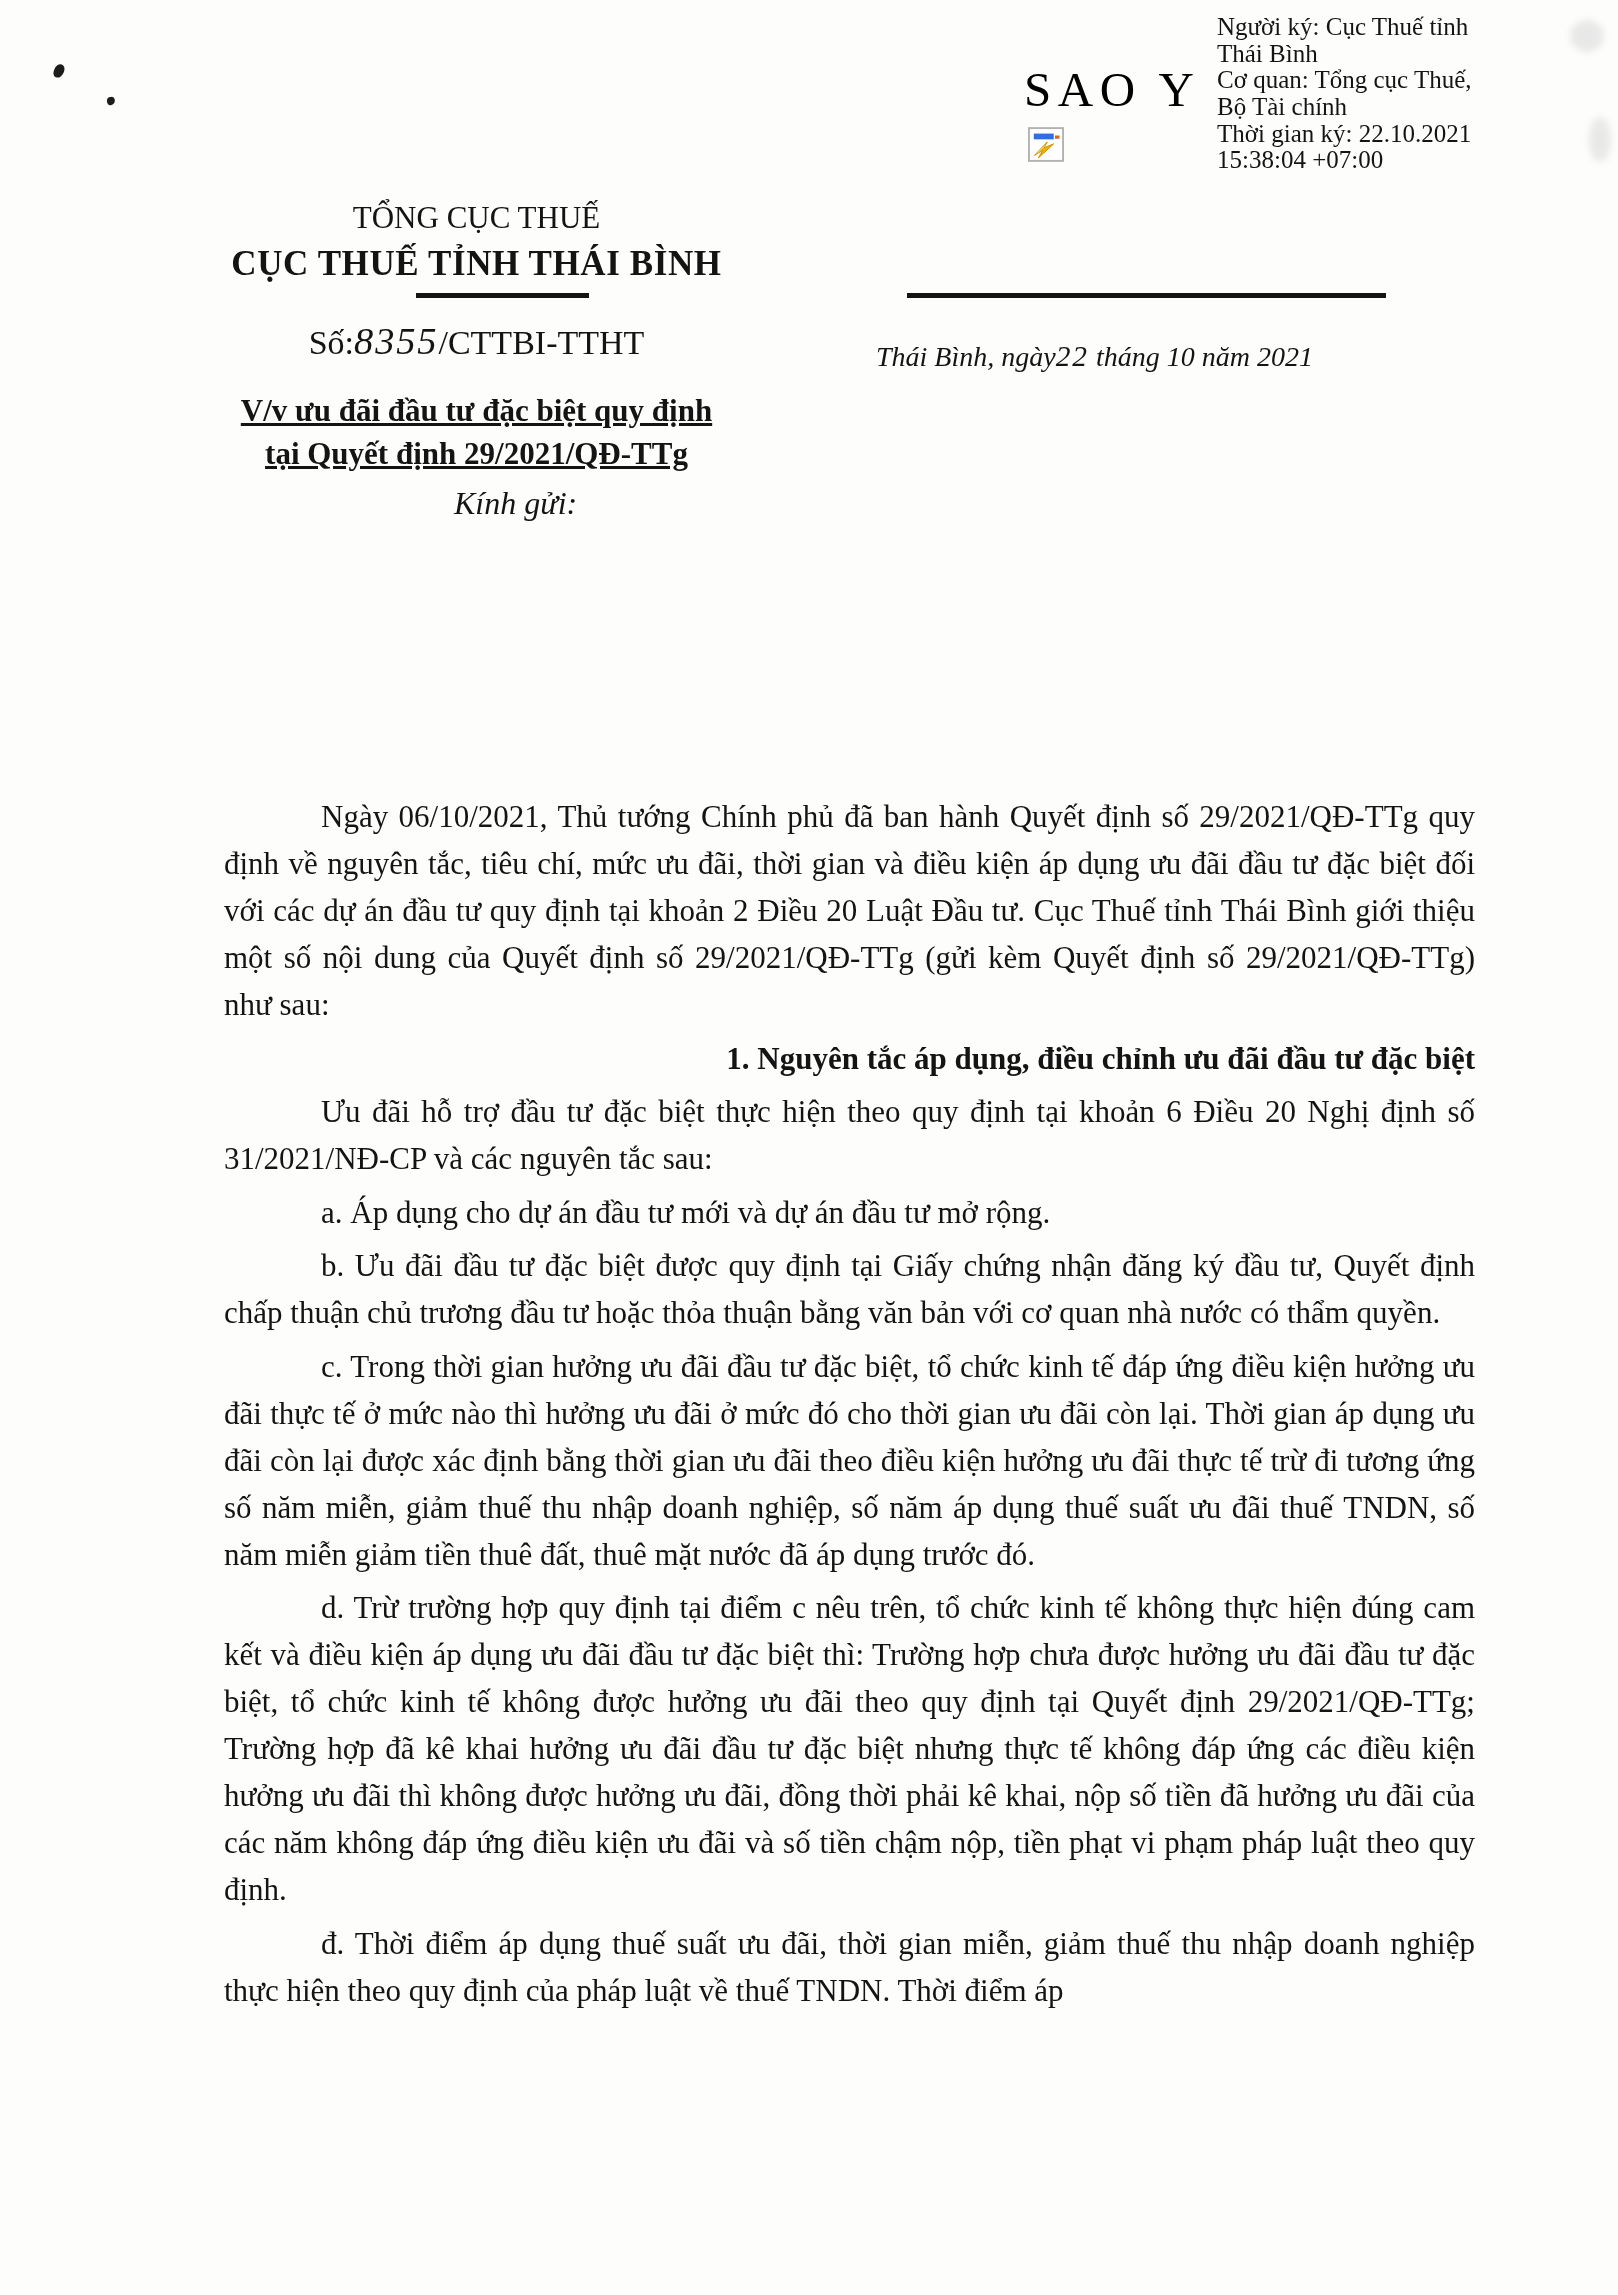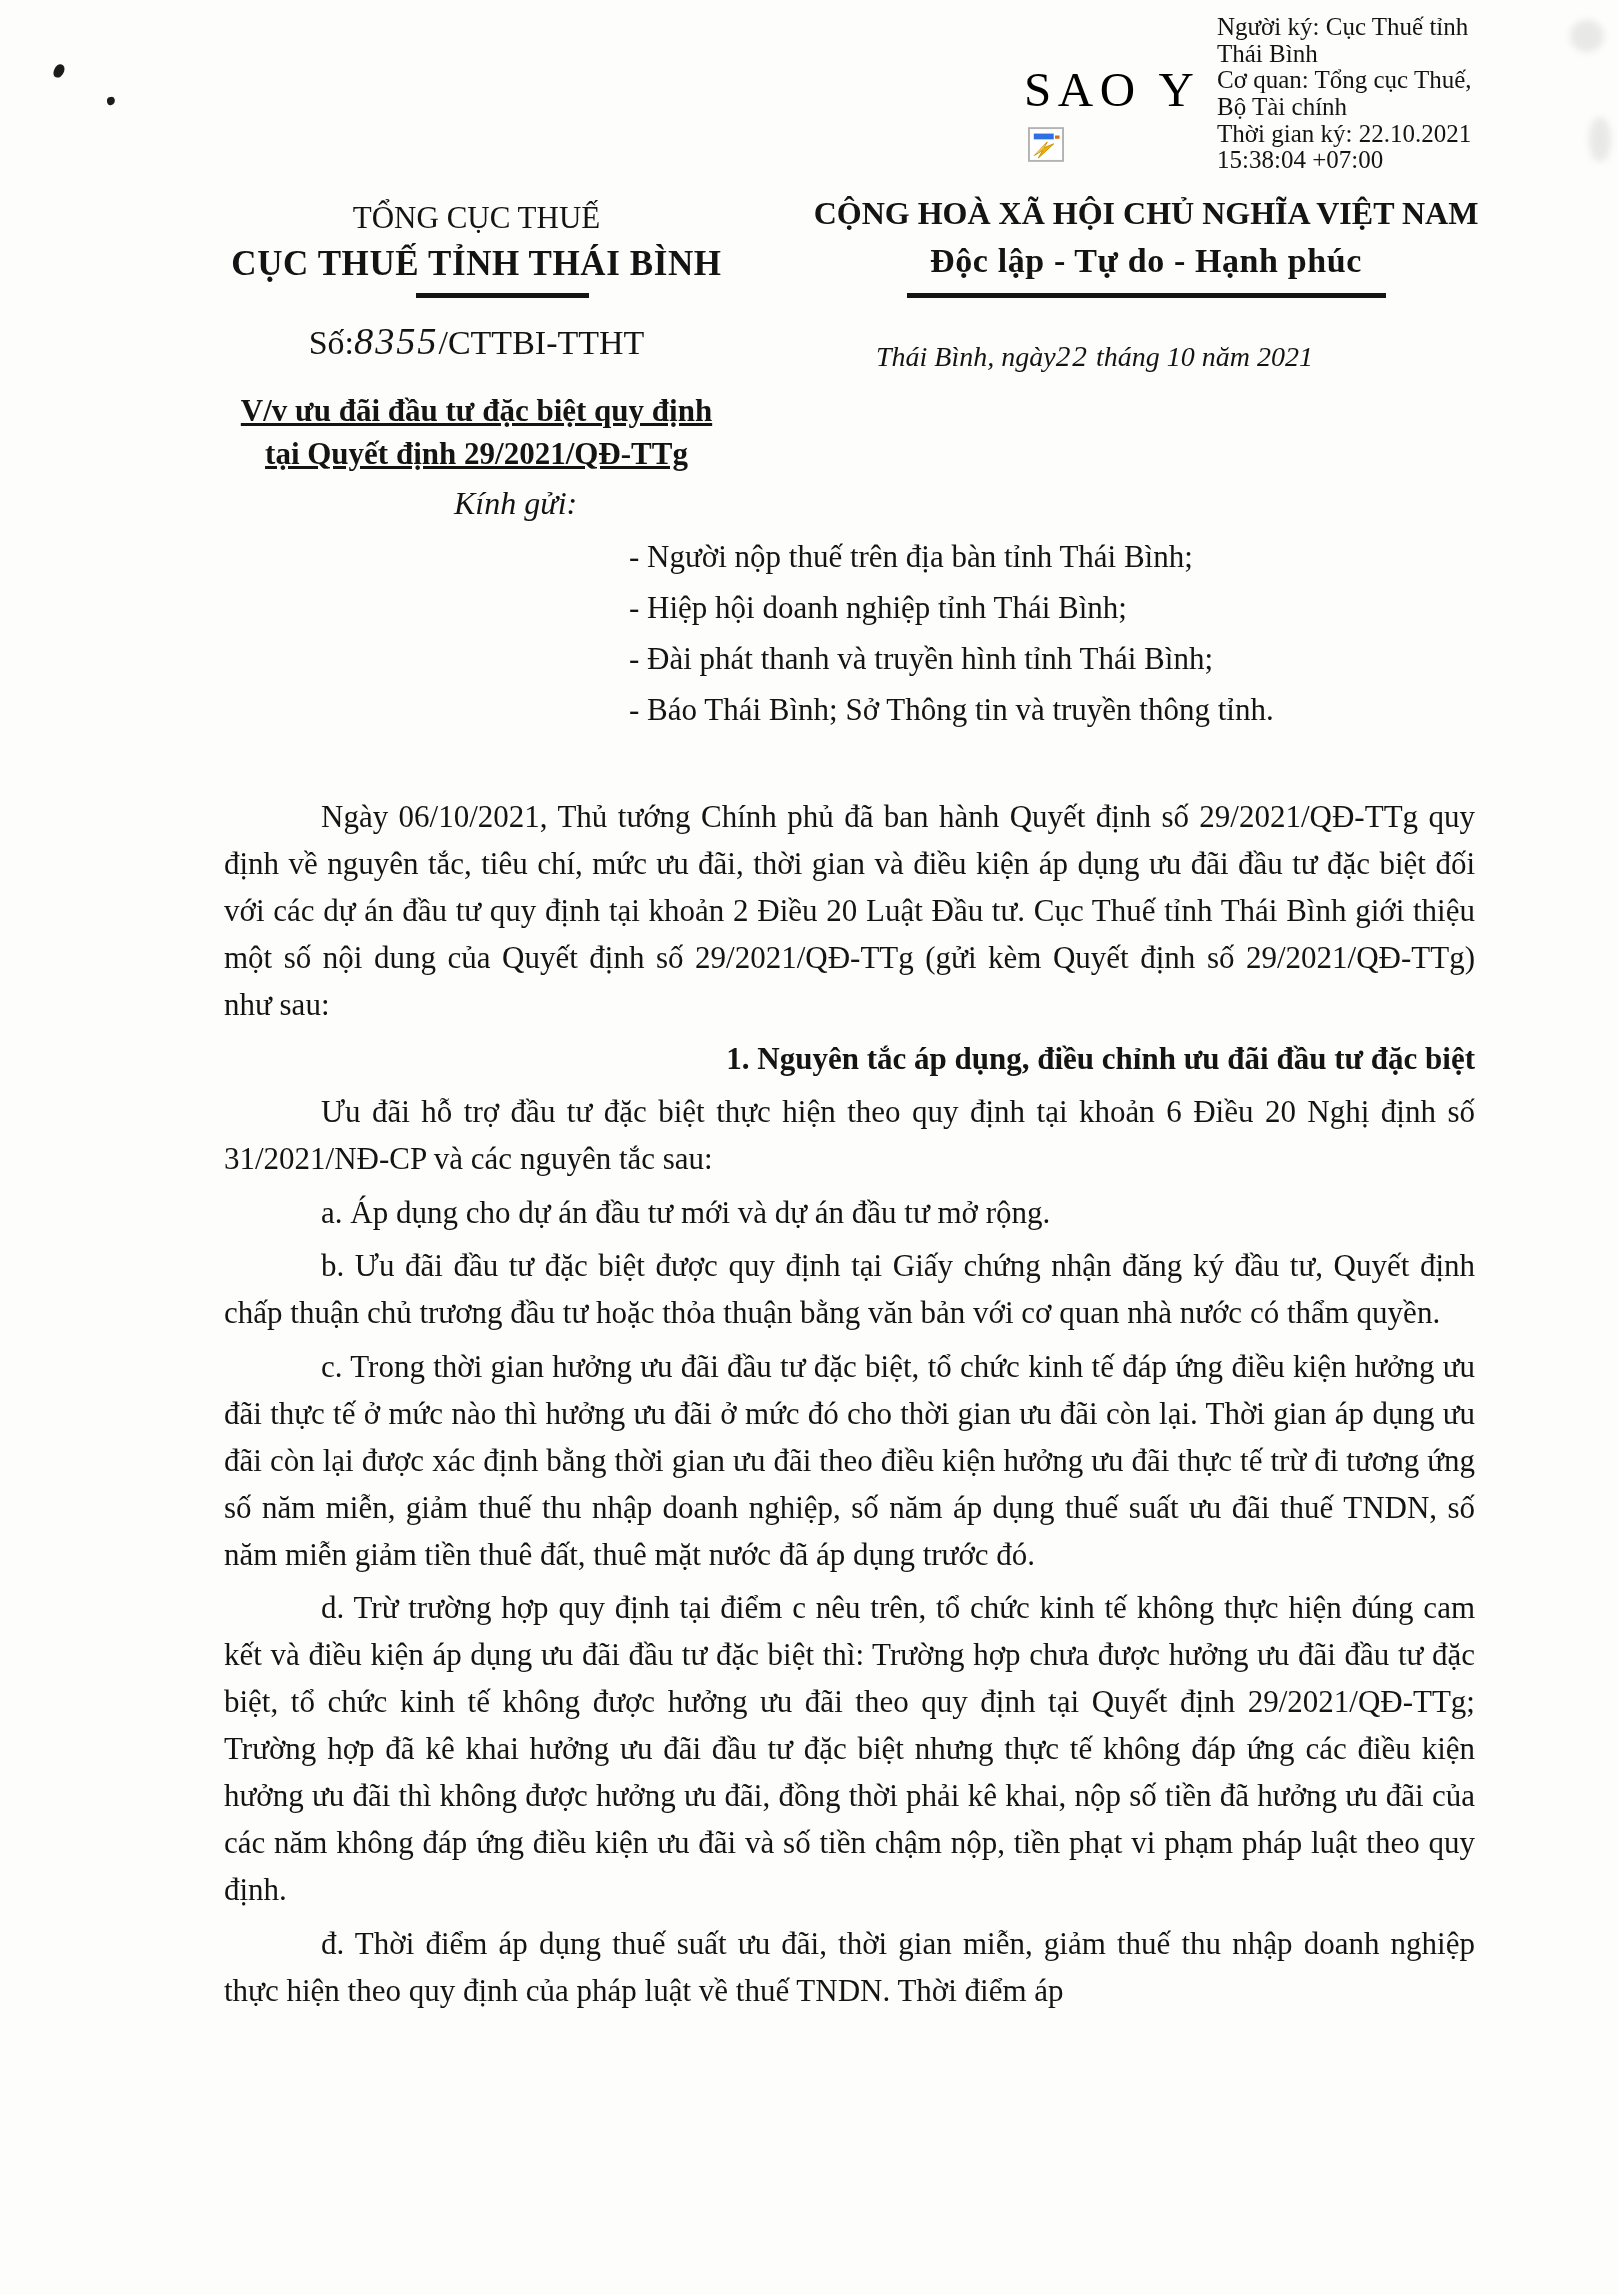--- a/index.html
+++ b/index.html
@@ -98,36 +98,26 @@
   </div>
   <div class="rule-left"></div>
   <div class="so-line">
     <span>Số:</span><span class="hand">8355</span><span>/CTTBI-TTHT</span>
   </div>
   <div class="subject">
     <div>V/v ưu đãi đầu tư đặc biệt quy định</div>
     <div>tại Quyết định 29/2021/QĐ-TTg</div>
   </div>
 
-  <div class="hdr-right">
-    <div class="nat">CỘNG HOÀ XÃ HỘI CHỦ NGHĨA VIỆT NAM</div>
-    <div class="motto">Độc lập - Tự do - Hạnh phúc</div>
-  </div>
   <div class="rule-right"></div>
   <div class="dateline">
     <span>Thái Bình, ngày</span><span class="hand">22</span><span> tháng 10 năm 2021</span>
   </div>
 
   <div class="kg-label">Kính gửi:</div>
-  <div class="recipients">
-    <div>- Người nộp thuế trên địa bàn tỉnh Thái Bình;</div>
-    <div>- Hiệp hội doanh nghiệp tỉnh Thái Bình;</div>
-    <div>- Đài phát thanh và truyền hình tỉnh Thái Bình;</div>
-    <div>- Báo Thái Bình; Sở Thông tin và truyền thông tỉnh.</div>
-  </div>
 
   <div class="body-text">
     <p>Ngày 06/10/2021, Thủ tướng Chính phủ đã ban hành Quyết định số 29/2021/QĐ-TTg quy định về nguyên tắc, tiêu chí, mức ưu đãi, thời gian và điều kiện áp dụng ưu đãi đầu tư đặc biệt đối với các dự án đầu tư quy định tại khoản 2 Điều 20 Luật Đầu tư. Cục Thuế tỉnh Thái Bình giới thiệu một số nội dung của Quyết định số 29/2021/QĐ-TTg (gửi kèm Quyết định số 29/2021/QĐ-TTg) như sau:</p>
     <p class="heading">1. Nguyên tắc áp dụng, điều chỉnh ưu đãi đầu tư đặc biệt</p>
     <p>Ưu đãi hỗ trợ đầu tư đặc biệt thực hiện theo quy định tại khoản 6 Điều 20 Nghị định số 31/2021/NĐ-CP và các nguyên tắc sau:</p>
     <p>a. Áp dụng cho dự án đầu tư mới và dự án đầu tư mở rộng.</p>
     <p>b. Ưu đãi đầu tư đặc biệt được quy định tại Giấy chứng nhận đăng ký đầu tư, Quyết định chấp thuận chủ trương đầu tư hoặc thỏa thuận bằng văn bản với cơ quan nhà nước có thẩm quyền.</p>
     <p>c. Trong thời gian hưởng ưu đãi đầu tư đặc biệt, tổ chức kinh tế đáp ứng điều kiện hưởng ưu đãi thực tế ở mức nào thì hưởng ưu đãi ở mức đó cho thời gian ưu đãi còn lại. Thời gian áp dụng ưu đãi còn lại được xác định bằng thời gian ưu đãi theo điều kiện hưởng ưu đãi thực tế trừ đi tương ứng số năm miễn, giảm thuế thu nhập doanh nghiệp, số năm áp dụng thuế suất ưu đãi thuế TNDN, số năm miễn giảm tiền thuê đất, thuê mặt nước đã áp dụng trước đó.</p>
     <p>d. Trừ trường hợp quy định tại điểm c nêu trên, tổ chức kinh tế không thực hiện đúng cam kết và điều kiện áp dụng ưu đãi đầu tư đặc biệt thì: Trường hợp chưa được hưởng ưu đãi đầu tư đặc biệt, tổ chức kinh tế không được hưởng ưu đãi theo quy định tại Quyết định 29/2021/QĐ-TTg; Trường hợp đã kê khai hưởng ưu đãi đầu tư đặc biệt nhưng thực tế không đáp ứng các điều kiện hưởng ưu đãi thì không được hưởng ưu đãi, đồng thời phải kê khai, nộp số tiền đã hưởng ưu đãi của các năm không đáp ứng điều kiện ưu đãi và số tiền chậm nộp, tiền phạt vi phạm pháp luật theo quy định.</p>
     <p>đ. Thời điểm áp dụng thuế suất ưu đãi, thời gian miễn, giảm thuế thu nhập doanh nghiệp thực hiện theo quy định của pháp luật về thuế TNDN. Thời điểm áp</p>

